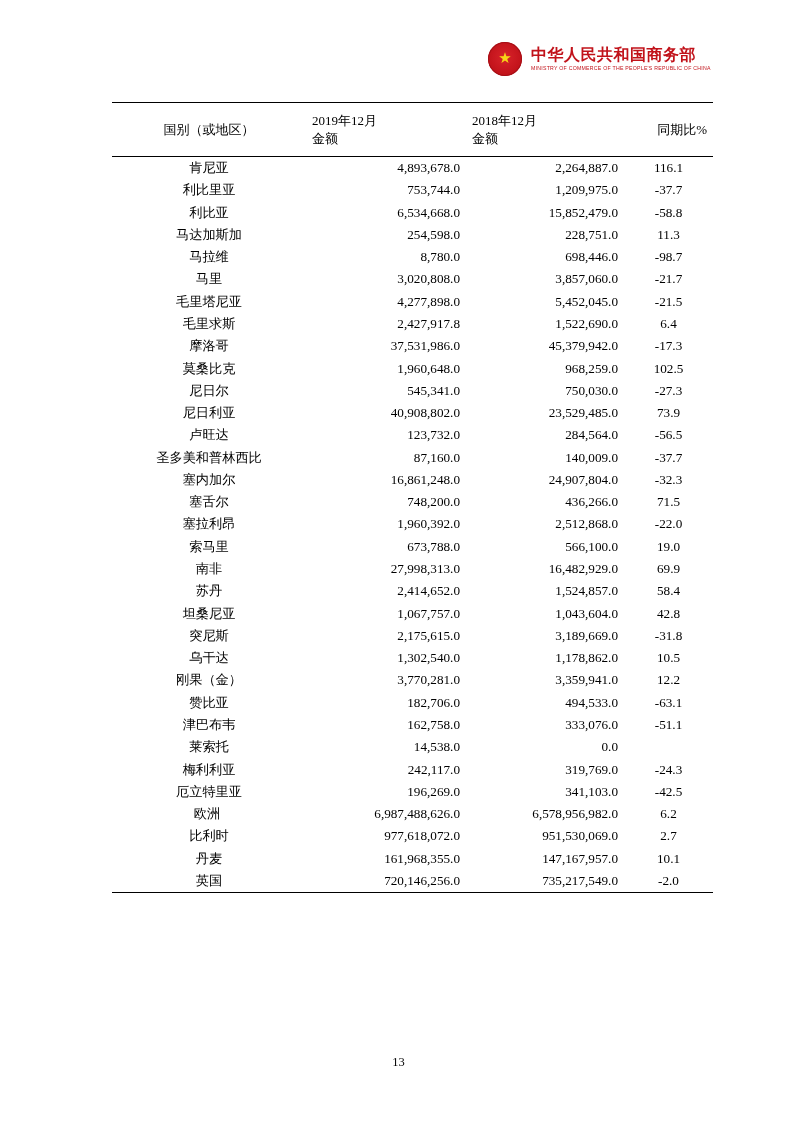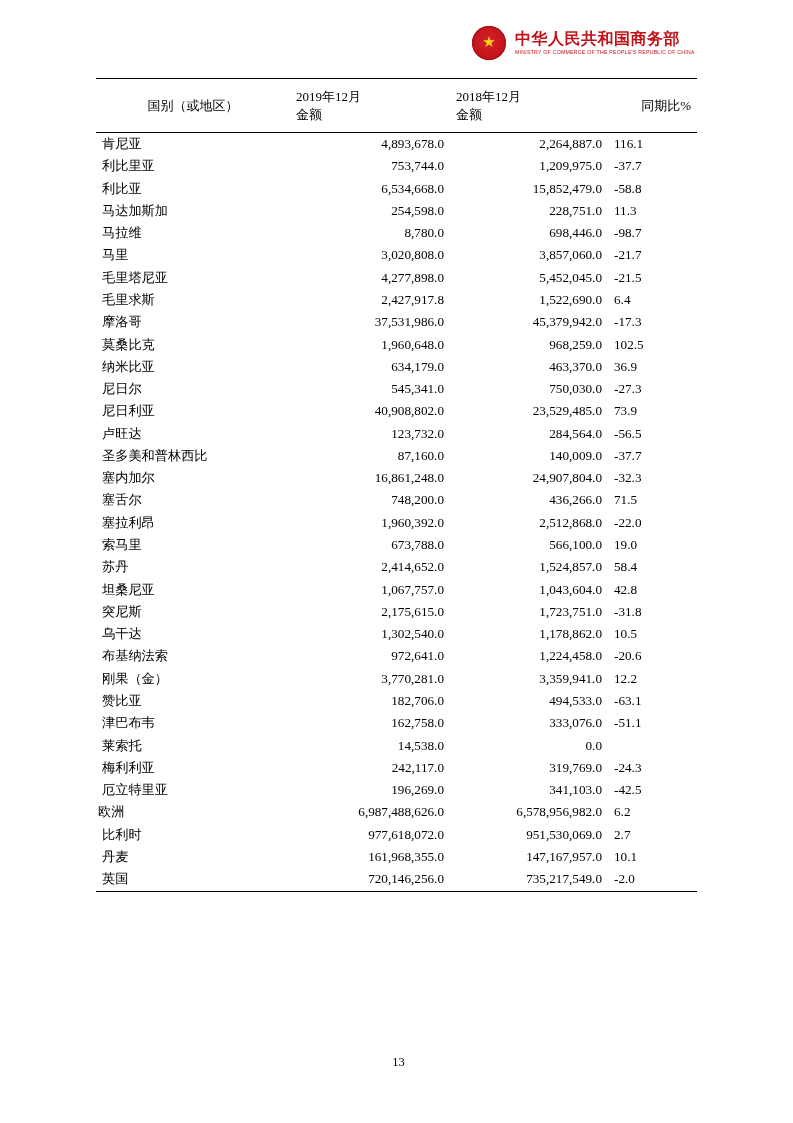--- a/index.html
+++ b/index.html
@@ -12,21 +12,21 @@
     height: 1123px;
     font-family: "Liberation Serif", "DejaVu Serif", serif;
     color: #000000;
     position: relative;
     overflow: hidden;
   }
   .page {
     width: 793px;
     height: 1080px;
     box-sizing: border-box;
-    padding: 0;
+    padding: 16px;
     position: relative;
   }
 
   
   .doc-header {
     display: flex;
     align-items: center;
     justify-content: flex-start;
     padding-top: 28px;
     padding-left: 472px;
@@ -69,21 +69,21 @@
   .emblem-en {
     font-family: "Liberation Sans", sans-serif;
     font-size: 5.2px;
     color: #c1121a;
     letter-spacing: 0.25px;
     margin-top: 2px;
   }
 
   
   .table-wrap {
-    margin: 20px 96px 0 96px;
+    margin: 28px 96px 0 96px;
   }
   table.data {
     border-collapse: collapse;
     width: 601px;
     table-layout: fixed;
   }
   table.data thead th {
     font-weight: normal;
     font-size: 13px;
     padding: 9px 6px 9px 6px;
@@ -103,31 +103,31 @@
   th.h-num { text-align: left; }
   th.h-pct { text-align: right; }
 
   table.data tbody td {
     font-size: 13.2px;
     padding: 2.9px 6px;
     line-height: 1.25;
     white-space: nowrap;
   }
   td.country {
-    text-align: left;
+    text-align: center;
     padding-left: 14px;
   }
   td.country.lvl0 { padding-left: 2px; }
   td.num {
     text-align: right;
     padding-right: 20px;
     font-family: "Liberation Serif", "DejaVu Serif", serif;
   }
   td.pct {
-    text-align: left;
+    text-align: center;
     padding-right: 4px;
   }
 
   
   .page-number {
     position: absolute;
     left: 4px;
     right: 0;
     top: 1055px;
     text-align: center;
@@ -225,26 +225,20 @@
             <td class="num">45,379,942.0</td>
             <td class="pct">-17.3</td>
           </tr>
           <tr>
             <td class="country">莫桑比克</td>
             <td class="num">1,960,648.0</td>
             <td class="num">968,259.0</td>
             <td class="pct">102.5</td>
           </tr>
           <tr>
-            <td class="country">纳米比亚</td>
-            <td class="num">634,179.0</td>
-            <td class="num">463,370.0</td>
-            <td class="pct">36.9</td>
-          </tr>
-          <tr>
             <td class="country">尼日尔</td>
             <td class="num">545,341.0</td>
             <td class="num">750,030.0</td>
             <td class="pct">-27.3</td>
           </tr>
           <tr>
             <td class="country">尼日利亚</td>
             <td class="num">40,908,802.0</td>
             <td class="num">23,529,485.0</td>
             <td class="pct">73.9</td>
@@ -279,48 +273,48 @@
             <td class="num">2,512,868.0</td>
             <td class="pct">-22.0</td>
           </tr>
           <tr>
             <td class="country">索马里</td>
             <td class="num">673,788.0</td>
             <td class="num">566,100.0</td>
             <td class="pct">19.0</td>
           </tr>
           <tr>
+            <td class="country">南非</td>
+            <td class="num">27,998,313.0</td>
+            <td class="num">16,482,929.0</td>
+            <td class="pct">69.9</td>
+          </tr>
+          <tr>
             <td class="country">苏丹</td>
             <td class="num">2,414,652.0</td>
             <td class="num">1,524,857.0</td>
             <td class="pct">58.4</td>
           </tr>
           <tr>
             <td class="country">坦桑尼亚</td>
             <td class="num">1,067,757.0</td>
             <td class="num">1,043,604.0</td>
             <td class="pct">42.8</td>
           </tr>
           <tr>
             <td class="country">突尼斯</td>
             <td class="num">2,175,615.0</td>
-            <td class="num">1,723,751.0</td>
+            <td class="num">3,189,669.0</td>
             <td class="pct">-31.8</td>
           </tr>
           <tr>
             <td class="country">乌干达</td>
             <td class="num">1,302,540.0</td>
             <td class="num">1,178,862.0</td>
             <td class="pct">10.5</td>
-          </tr>
-          <tr>
-            <td class="country">布基纳法索</td>
-            <td class="num">972,641.0</td>
-            <td class="num">1,224,458.0</td>
-            <td class="pct">-20.6</td>
           </tr>
           <tr>
             <td class="country">刚果（金）</td>
             <td class="num">3,770,281.0</td>
             <td class="num">3,359,941.0</td>
             <td class="pct">12.2</td>
           </tr>
           <tr>
             <td class="country">赞比亚</td>
             <td class="num">182,706.0</td>

